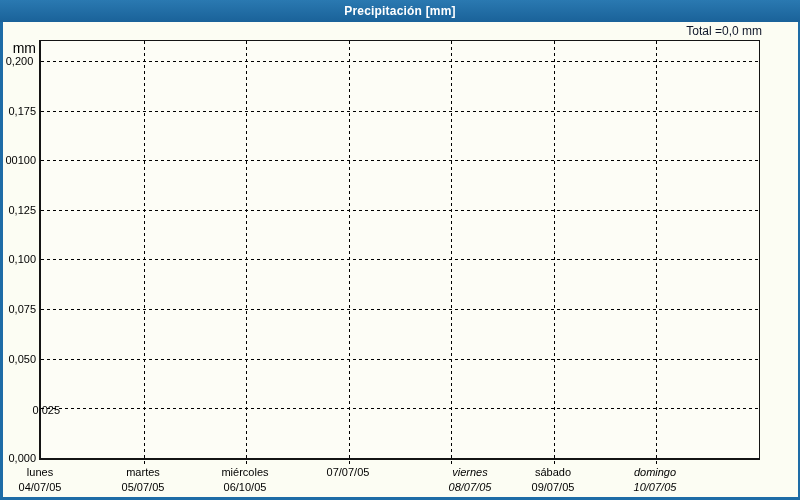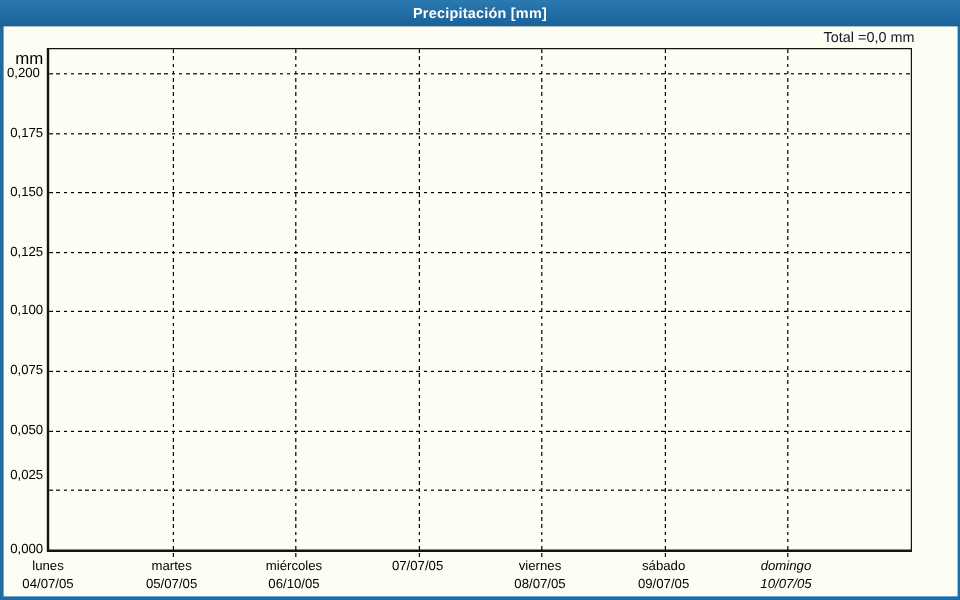--- a/index.html
+++ b/index.html
@@ -78,45 +78,45 @@
           <div class="vgrid" style="left: 205px; height: 424px;"></div>
           <div class="vgrid" style="left: 308px; height: 424px;"></div>
           <div class="vgrid" style="left: 410px; height: 424px;"></div>
           <div class="vgrid" style="left: 513px; height: 424px;"></div>
           <div class="vgrid" style="left: 615px; height: 424px;"></div>
         </div>
     </div>
     <div id="y-labels">
         <div class="ylab" style="top: 32px; text-align: center;">0,200</div>
         <div class="ylab" style="top: 82px;">0,175</div>
-        <div class="ylab" style="top: 131px;">0,150</div>
+        <div class="ylab" style="top: 131px;">00100</div>
         <div class="ylab" style="top: 181px;">0,125</div>
         <div class="ylab" style="top: 230px;">0,100</div>
         <div class="ylab" style="top: 280px;">0,075</div>
         <div class="ylab" style="top: 330px;">0,050</div>
-        <div class="ylab" style="top: 367px;">0,025</div>
+        <div class="ylab" style="top: 381px; padding-left: 24px;">0,025</div>
         <div class="ylab" style="top: 429px;">0,000</div>
       </div>
     <div id="x-labels">
         <div class="xlab" style="left: -18px;">
           <div>lunes</div>
           <div>04/07/05</div>
         </div>
         <div class="xlab" style="left: 85px;">
           <div>martes</div>
           <div>05/07/05</div>
         </div>
         <div class="xlab" style="left: 187px;">
           <div>miércoles</div>
           <div>06/10/05</div>
         </div>
         <div class="xlab" style="left: 290px;">
           <div>07/07/05</div>
         </div>
-        <div class="xlab" style="left: 392px;">
+        <div class="xlab" style="left: 412px; font-style: italic;">
           <div>viernes</div>
           <div>08/07/05</div>
         </div>
         <div class="xlab" style="left: 495px;">
           <div>sábado</div>
           <div>09/07/05</div>
         </div>
         <div class="xlab" style="left: 597px; font-style: italic;">
           <div>domingo</div>
           <div>10/07/05</div>

